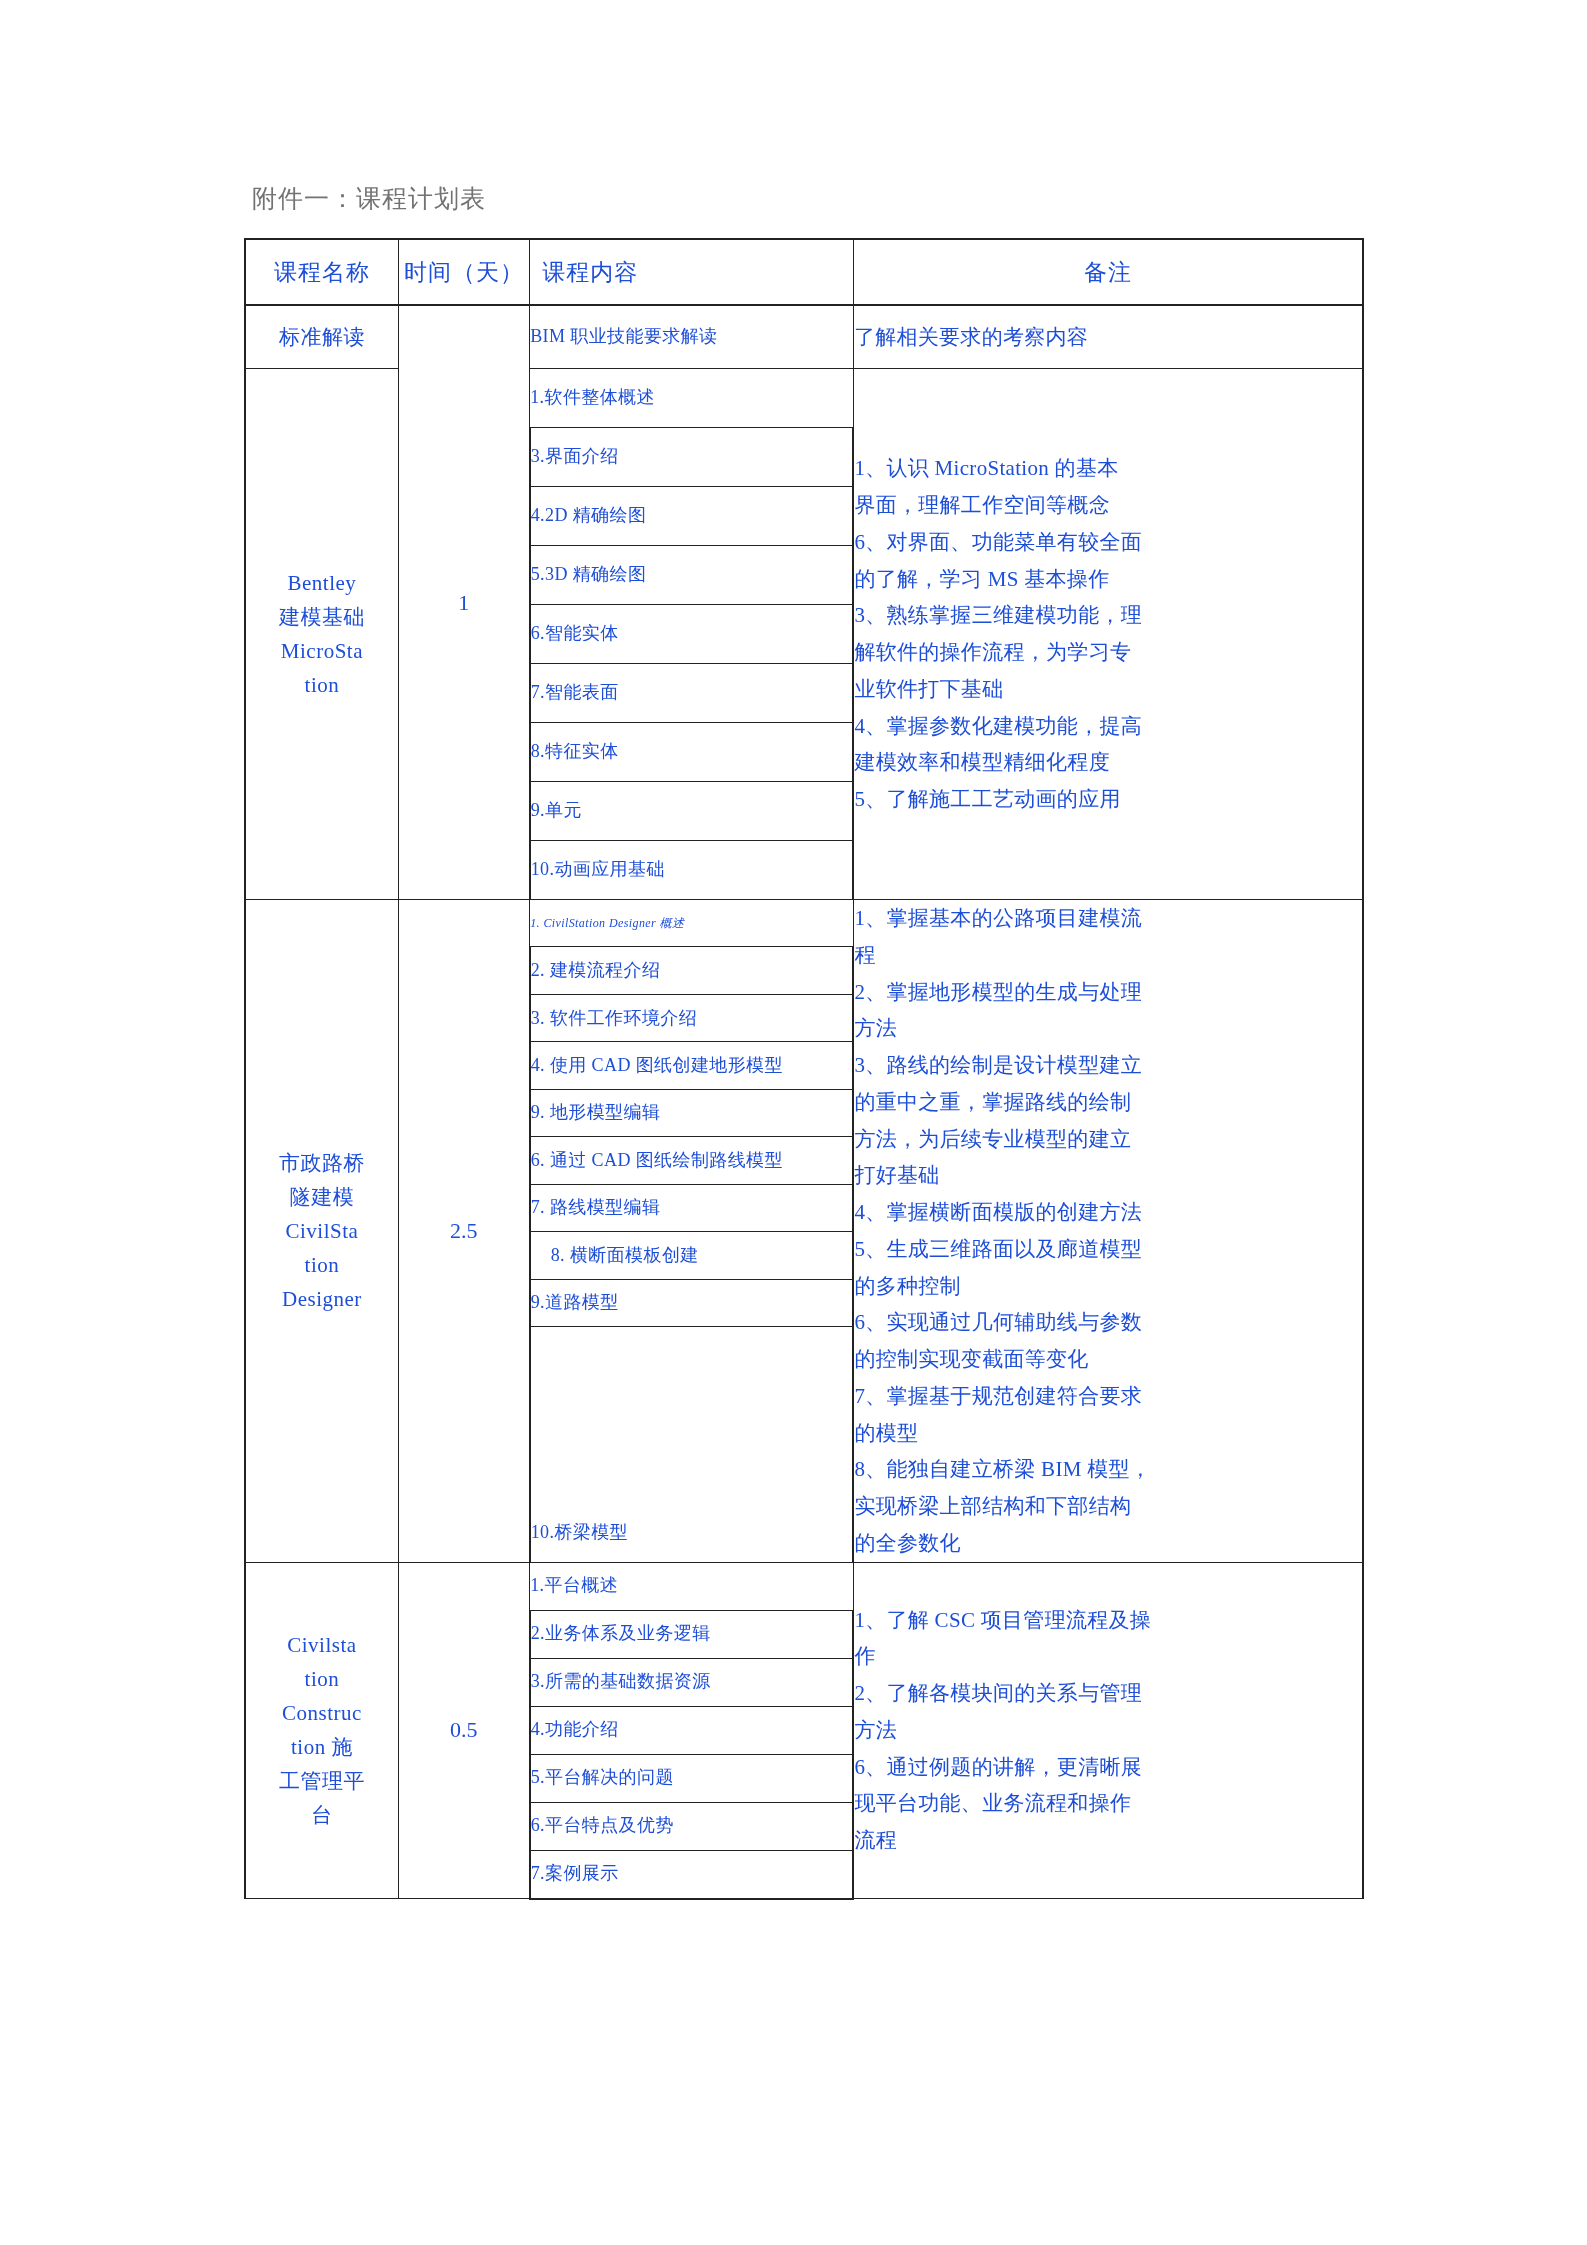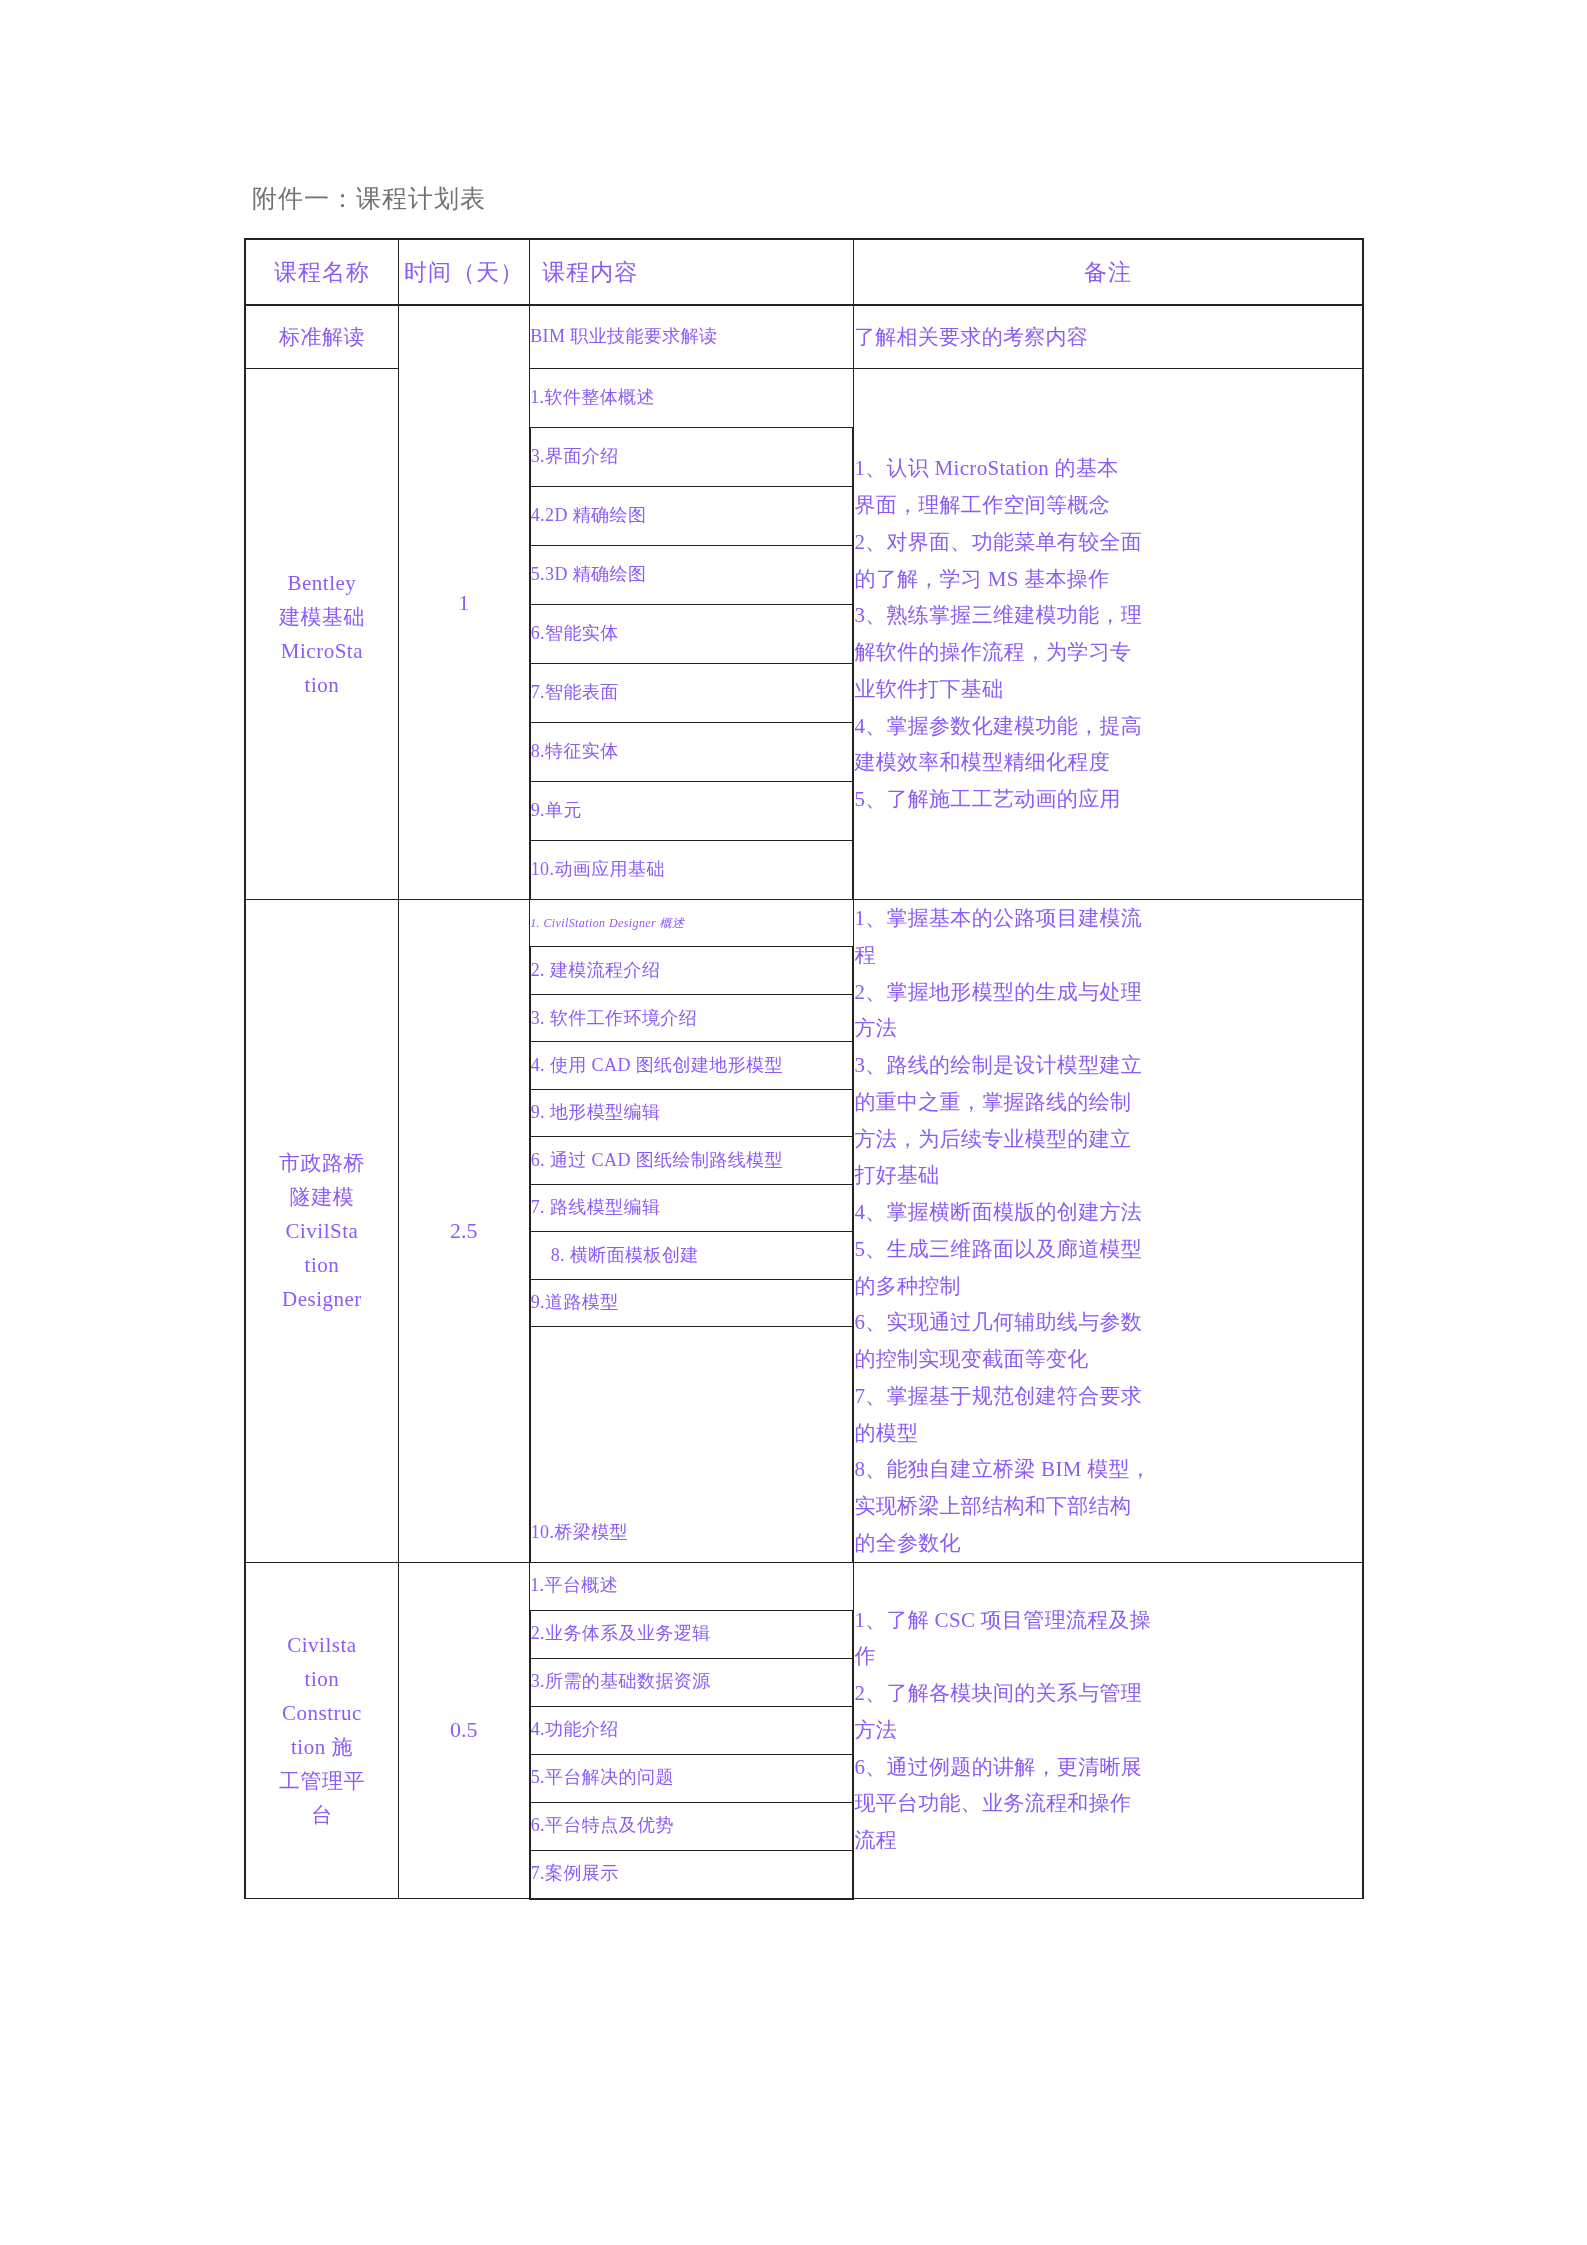--- a/index.html
+++ b/index.html
@@ -37,21 +37,21 @@
     top: 238px;
     width: 1120px;
     border-collapse: collapse;
     table-layout: fixed;
   }
   table.plan td, table.plan th {
     border: 1px solid #222222;
     padding: 0;
     vertical-align: middle;
     font-weight: normal;
-    color: #8b5cf6;
+    color: #1d4ed8;
   }
   
   table.plan {
     outline: none;
   }
   table.plan tr:first-child td {
     border-top-width: 2px;
   }
   table.plan tr td:first-child {
     border-left-width: 2px;
@@ -147,21 +147,21 @@
         <td class="name-cell" rowspan="9">
           <span class="note-line">Bentley</span>
           <span class="note-line">建模基础</span>
           <span class="note-line">MicroSta</span>
           <span class="note-line">tion</span>
         </td>
         <td class="content-cell" style="height:58px;">1.软件整体概述</td>
         <td class="note-cell" rowspan="9">
           <span class="note-line">1、认识 MicroStation 的基本</span>
           <span class="note-line">界面，理解工作空间等概念</span>
-          <span class="note-line">2、对界面、功能菜单有较全面</span>
+          <span class="note-line">6、对界面、功能菜单有较全面</span>
           <span class="note-line">的了解，学习 MS 基本操作</span>
           <span class="note-line">3、熟练掌握三维建模功能，理</span>
           <span class="note-line">解软件的操作流程，为学习专</span>
           <span class="note-line">业软件打下基础</span>
           <span class="note-line">4、掌握参数化建模功能，提高</span>
           <span class="note-line">建模效率和模型精细化程度</span>
           <span class="note-line">5、了解施工工艺动画的应用</span>
         </td>
       </tr>
       <tr>

